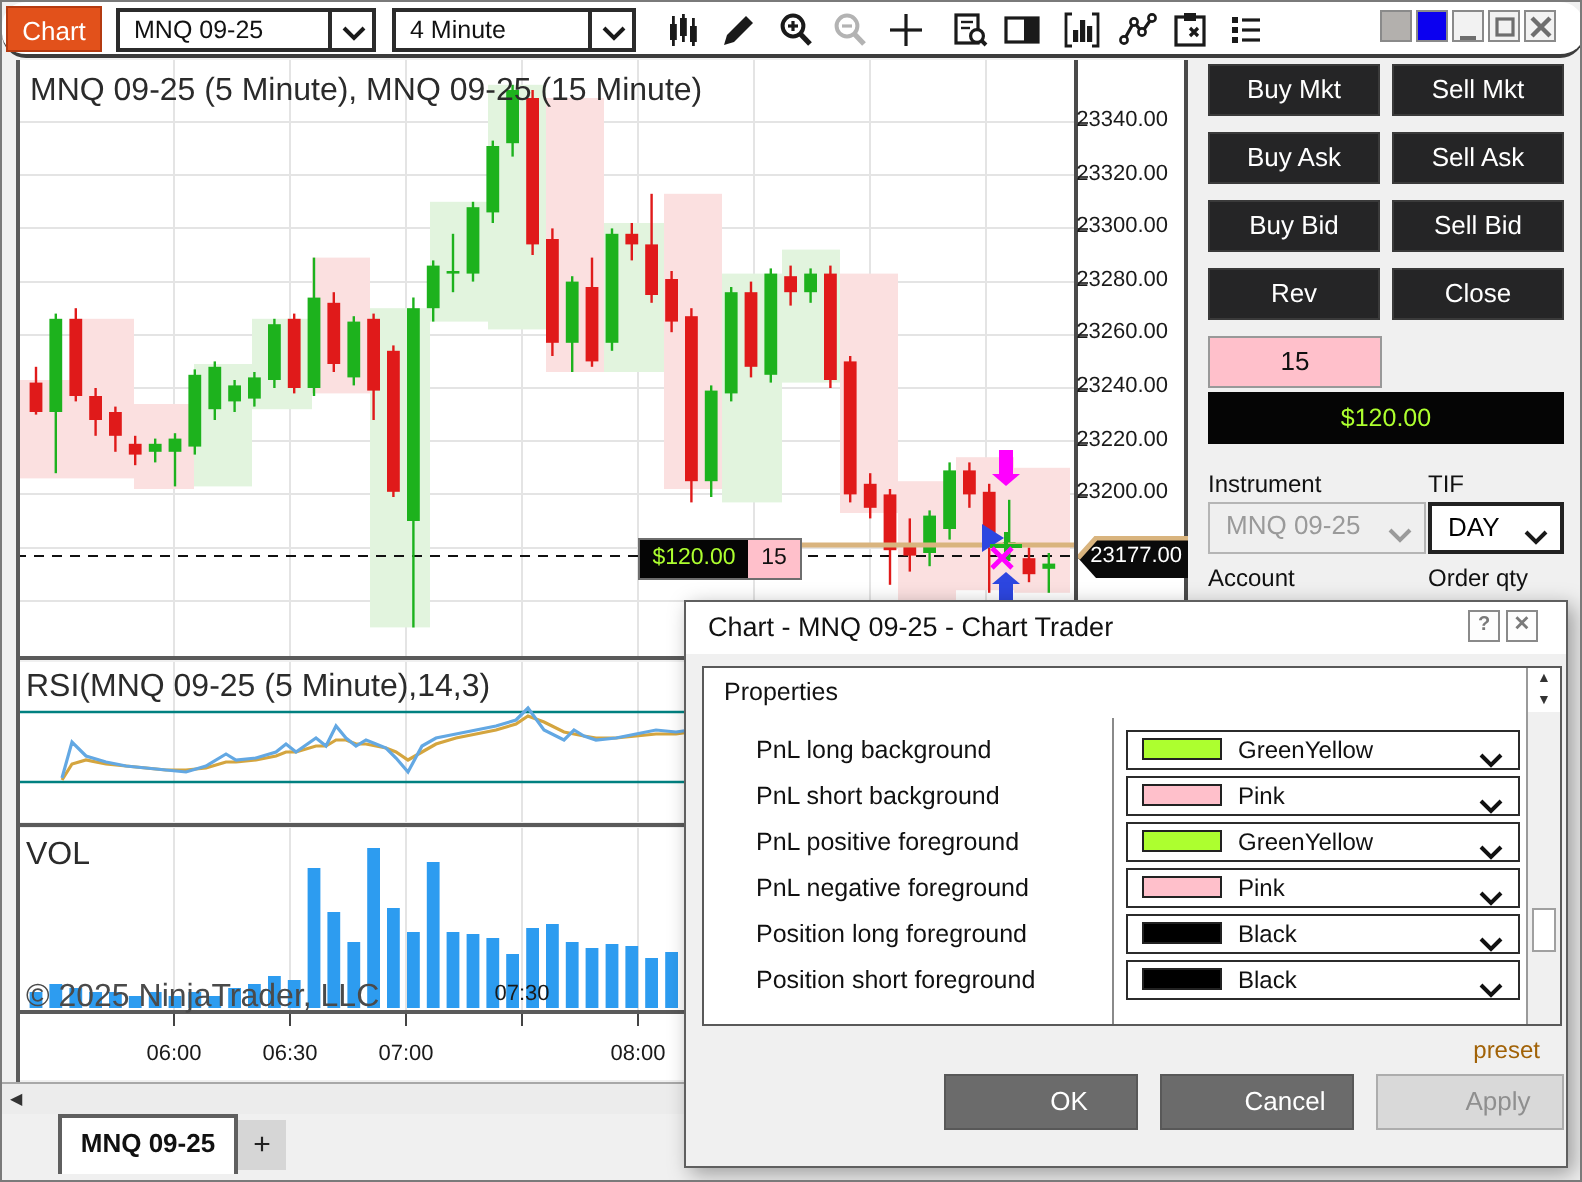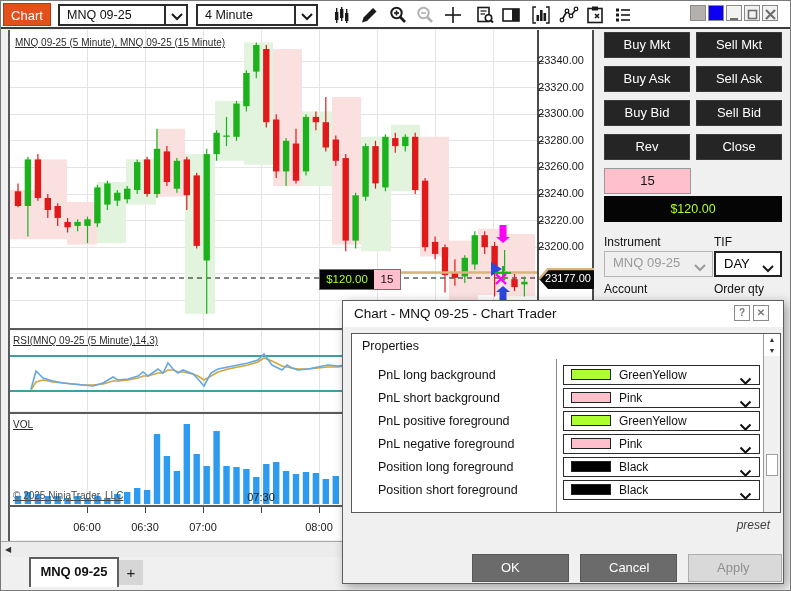--- a/index.html
+++ b/index.html
@@ -1,28 +1,28 @@
 <!DOCTYPE html>
 <html><head>
 <meta charset="utf-8">
 <style>
   html,body{margin:0;padding:0;background:#cfcfcf;font-family:"Liberation Sans",sans-serif;}
   #win{position:relative;width:791px;height:591px;background:#f0f0f0;border:1px solid #7a7a7a;box-sizing:border-box;overflow:hidden;}
   .abs{position:absolute;}
   
-  #toolbar{left:0;top:0;width:791px;height:28px;background:#ffffff;border-bottom:2px solid #3c3c3c;box-sizing:border-box;}
+  #toolbar{left:0;top:0;width:791px;height:28px;background:#ffffff;border-bottom:2px solid #3c3c3c;box-sizing:border-box;border-radius:12px;}
   #chart-btn{left:2px;top:2px;width:48px;height:23px;background:#e2511b;color:#fff;font-size:13px;text-align:center;line-height:23px;border:1px solid #b43a10;box-sizing:border-box;}
   .combo{background:#fff;border:2px solid #2b2b2b;box-sizing:border-box;height:22px;}
   .combo .val{position:absolute;left:7px;top:0;line-height:18px;font-size:12.5px;color:#111;}
   .combo .chev{position:absolute;right:0;top:0;width:22px;height:100%;border-left:2px solid #2b2b2b;box-sizing:border-box;}
   .combo .chev svg{position:absolute;left:4px;top:6px;}
   .tbi{top:2px;width:24px;height:24px;}
   .winbtn{top:4px;width:16px;height:16px;border:1px solid #8a8a8a;box-sizing:border-box;background:#f2f2f2;text-align:center;}
   
-  .chartlabel{font-size:10px;color:#2b2b2b;white-space:nowrap;text-decoration:underline;}
+  .chartlabel{font-size:16px;color:#2b2b2b;white-space:nowrap;}
   .axis-label{position:absolute;right:8px;font-size:11px;color:#1a1a1a;}
   .tick{position:absolute;left:0;width:5px;height:1px;background:#444;}
   .timelabel{position:absolute;width:44px;text-align:center;font-size:11px;color:#1a1a1a;}
   
   #pnl-tag{left:318px;top:268px;height:21px;display:flex;border:1px solid #6e6e6e;box-sizing:border-box;z-index:3;}
   #pnl-tag .pnl{width:54px;background:#050505;color:#adff2f;font-size:11.5px;text-align:center;line-height:19px;}
   #pnl-tag .qty{width:26px;background:#ffc0cb;color:#111;font-size:11.5px;text-align:center;line-height:19px;}
   
   #price-axis{left:536px;top:29px;width:57px;height:511px;background:#fff;border-left:2px solid #4a4a4a;border-right:2px solid #4a4a4a;box-sizing:border-box;}
   #price-marker{position:absolute;left:0;top:238px;width:55px;height:22px;}
@@ -49,22 +49,22 @@
   #props-divider{position:absolute;left:204px;top:25px;width:1px;height:153px;background:#8a8a8a;}
   #props-scroll{position:absolute;right:0;top:0;width:17px;height:178px;background:#f0f0f0;border-left:1px solid #9a9a9a;box-sizing:border-box;}
   .spin{position:absolute;left:0;width:16px;height:11px;background:#fff;text-align:center;font-size:7px;color:#333;line-height:11px;}
   #props-thumb{position:absolute;left:2px;top:120px;width:12px;height:22px;background:#fff;border:1px solid #a0a0a0;box-sizing:border-box;}
   .prop-row{position:absolute;left:0;width:420px;height:23px;}
   .prop-label{position:absolute;left:26px;top:4px;font-size:12.5px;color:#111;}
   .prop-dd{position:absolute;left:211px;top:1px;width:197px;height:20px;background:#fff;border:1px solid #2b2b2b;box-sizing:border-box;}
   .prop-swatch{position:absolute;left:7px;top:3px;width:40px;height:11px;border:1px solid #222;box-sizing:border-box;}
   .prop-val{position:absolute;left:55px;top:2px;font-size:12px;color:#111;}
   .prop-chev{position:absolute;right:7px;top:6px;}
-  #preset-link{position:absolute;right:13px;top:217px;font-style:italic;font-size:12px;color:#404040;}
-  .dlg-btn{position:absolute;top:253px;width:97px;height:28px;background:#6b6b6b;border:1px solid #585858;box-sizing:border-box;color:#fff;font-size:13px;text-align:left;line-height:26px;padding-left:28px;}
+  #preset-link{position:absolute;right:13px;top:217px;font-size:12px;color:#a16207;}
+  .dlg-btn{position:absolute;top:236px;width:97px;height:28px;background:#6b6b6b;border:1px solid #585858;box-sizing:border-box;color:#fff;font-size:13px;text-align:center;line-height:26px;padding-left:28px;}
   .dlg-btn.disabled{background:#d9d9d9;border:1px solid #adadad;color:#8f8f8f;}
 </style>
 </head>
 <body>
 
 <div id="win">
 
   <div id="toolbar" class="abs">
     <div id="chart-btn" class="abs">Chart</div>
     <div class="combo abs" style="left:57px;top:3px;width:130px;">

